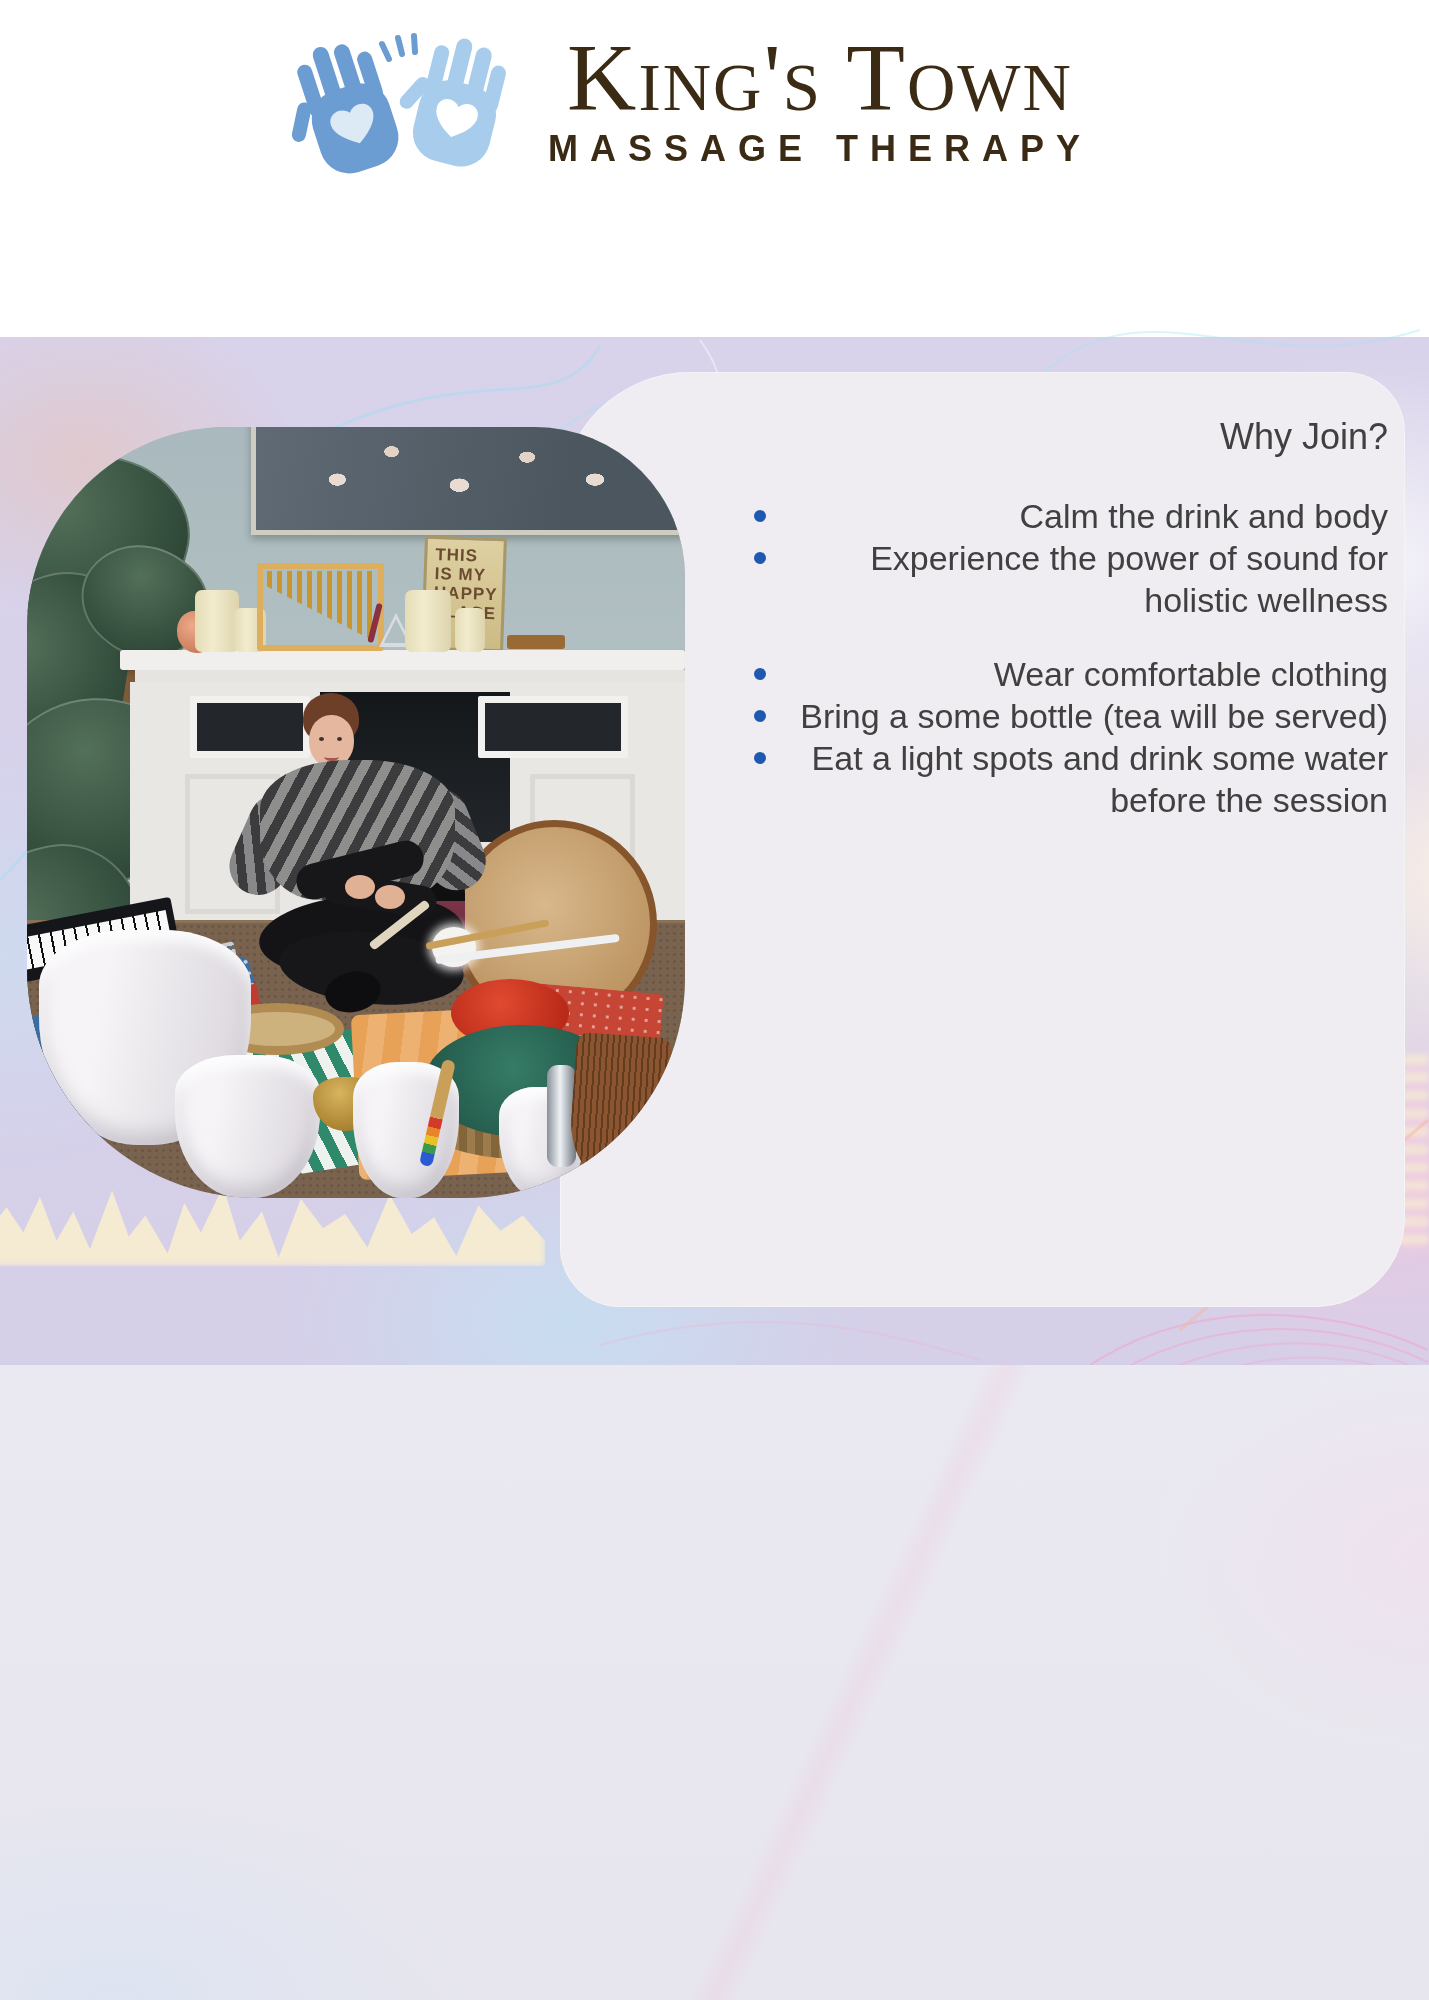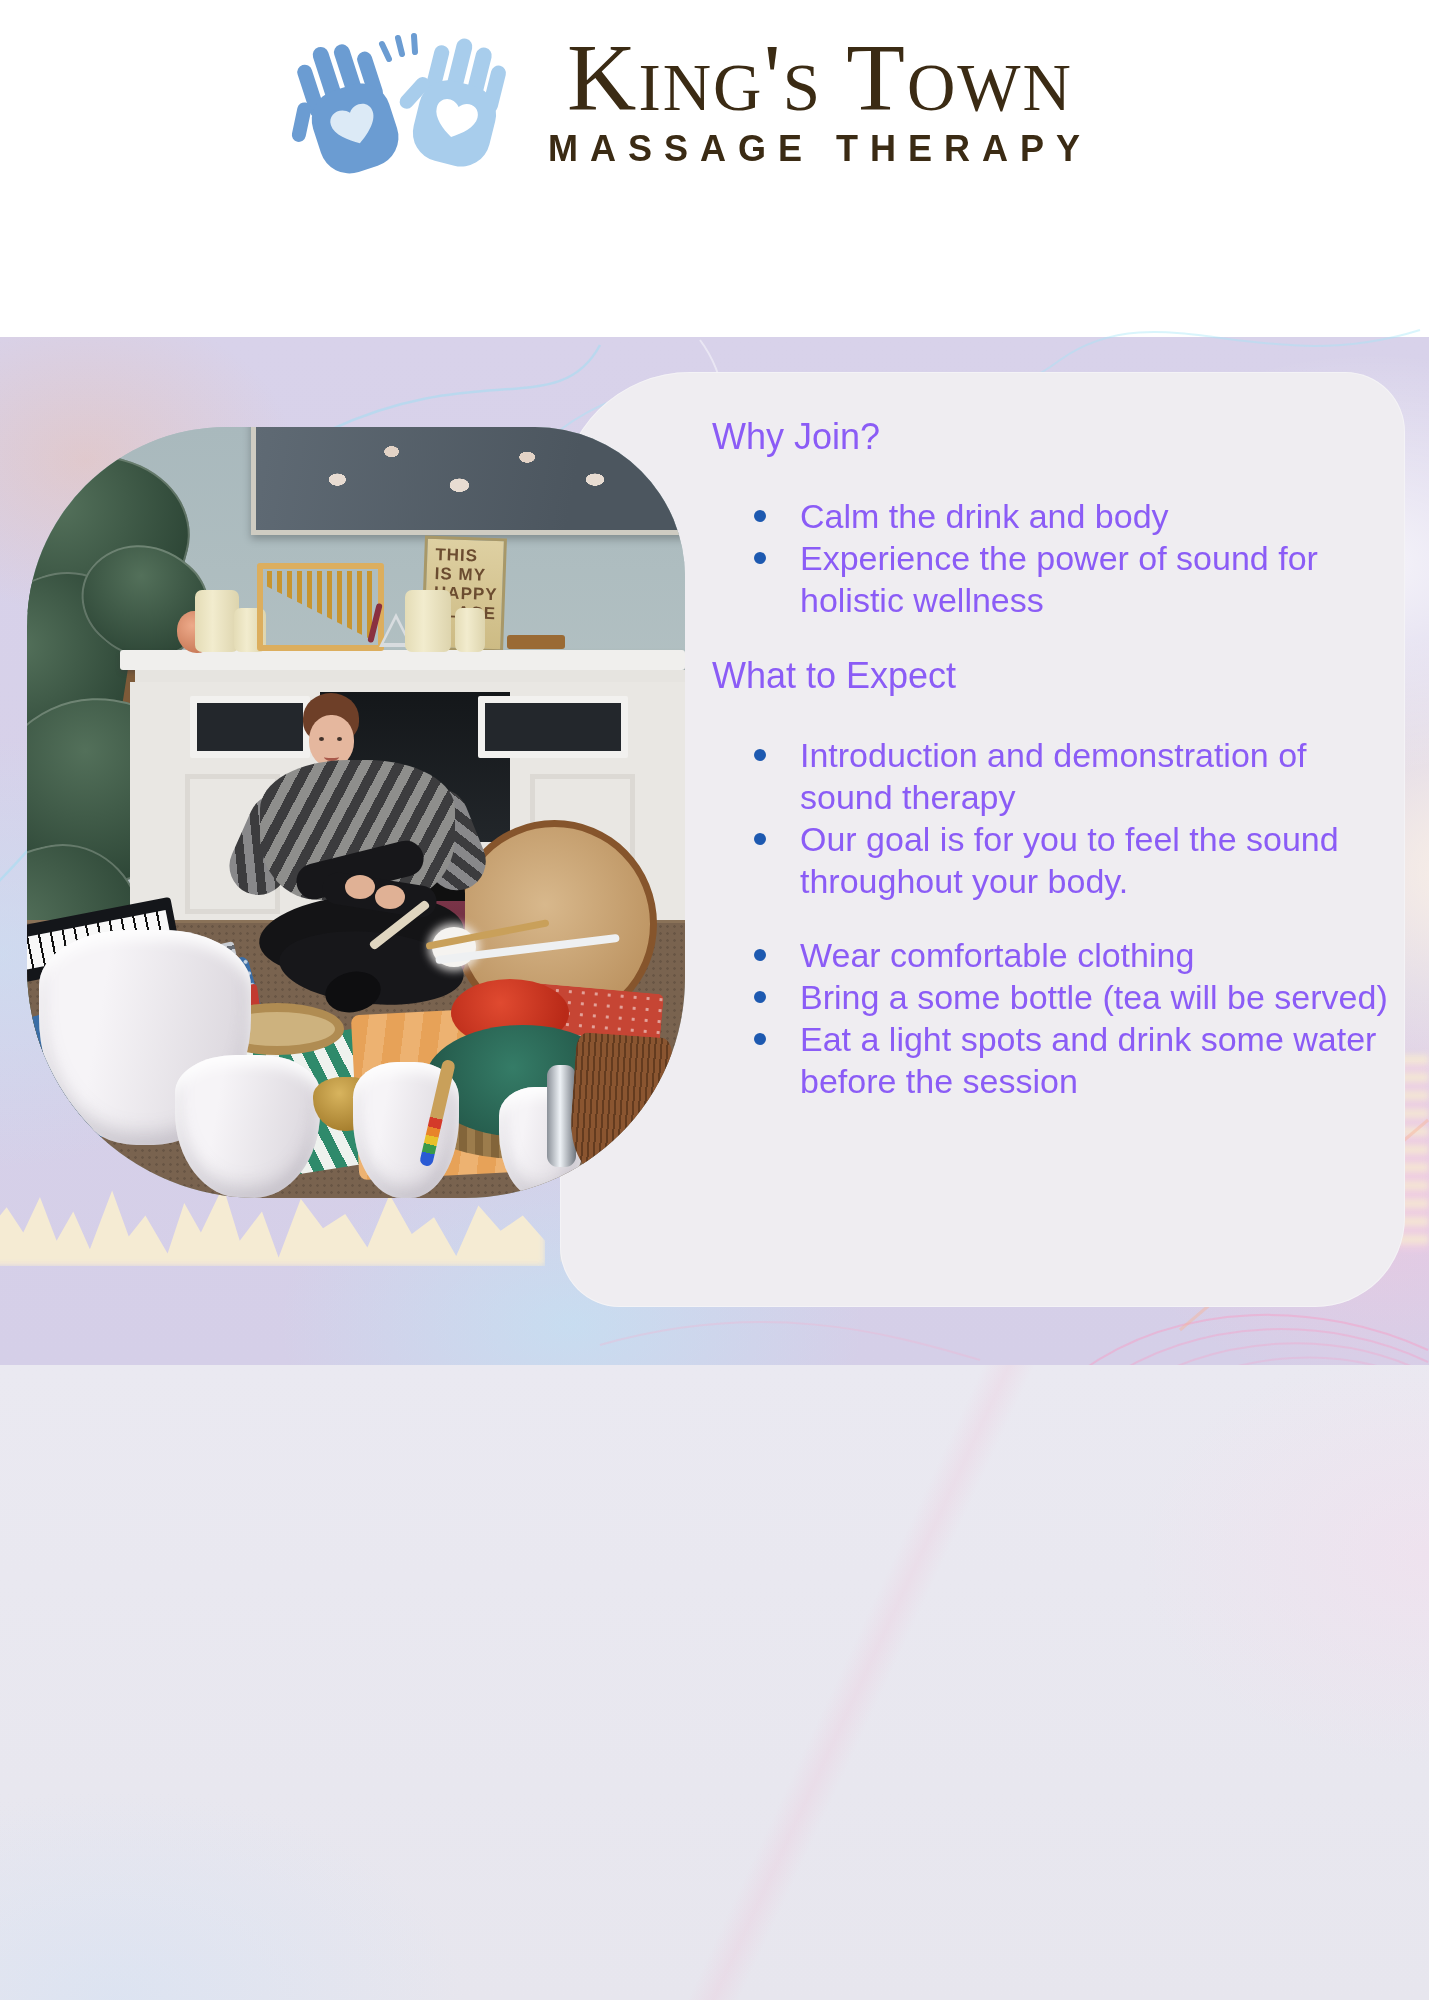--- a/index.html
+++ b/index.html
@@ -37,21 +37,21 @@
   .wave-b{left:560px;top:1198px;width:430px;height:64px;background:#f6e9d0;opacity:.55;
      clip-path:polygon(0 60%,5% 30%,10% 70%,15% 22%,20% 65%,25% 40%,30% 85%,35% 18%,40% 60%,45% 35%,
        50% 80%,55% 25%,60% 65%,65% 45%,70% 90%,75% 20%,80% 60%,85% 38%,90% 75%,95% 30%,100% 65%,100% 100%,0 100%);}
   .wave-c{left:1396px;top:1055px;width:33px;height:195px;opacity:.8;
      background:repeating-linear-gradient(180deg, rgba(250,238,208,.95) 0 9px, rgba(247,206,226,.55) 9px 18px);}
 
   
   .panel{position:absolute;left:560px;top:372px;width:845px;height:935px;background:#efedf1;
          border-radius:130px 60px 90px 60px;z-index:2;
          box-shadow:0 0 0 1px rgba(255,255,255,.35) inset;}
-  .info-col{position:absolute;left:712px;top:414px;width:676px;z-index:3;color:#8b5cf6;}
+  .info-col{position:absolute;left:712px;top:414px;width:676px;z-index:3;color:#404040;text-align:right;}
   .sec-h{font-size:36px;line-height:45px;margin-bottom:36px;}
   .blist{list-style:none;margin:0 0 32px 0;padding:0 0 0 88px;}
   .blist li{position:relative;font-size:34px;line-height:42px;}
   .blist li::before{content:"";position:absolute;left:-46px;top:15px;width:12px;height:12px;
         border-radius:50%;background:#1d59b0;}
 
   
   .photo{position:absolute;left:27px;top:427px;width:658px;height:771px;z-index:3;
          border-radius:200px 150px 220px 230px;overflow:hidden;background:#aebec1;}
   .photo *{position:absolute;}
@@ -276,27 +276,20 @@
   <div class="panel"></div>
   <div class="info-col">
     <div class="sec">
       <div class="sec-h">Why Join?</div>
       <ul class="blist">
         <li>Calm the drink and body</li>
         <li>Experience the power of sound for holistic wellness</li>
       </ul>
     </div>
     <div class="sec">
-      <div class="sec-h">What to Expect</div>
-      <ul class="blist">
-        <li>Introduction and demonstration of sound therapy</li>
-        <li>Our goal is for you to feel the sound throughout your body.</li>
-      </ul>
-    </div>
-    <div class="sec">
       <ul class="blist">
         <li>Wear comfortable clothing</li>
         <li>Bring a some bottle (tea will be served)</li>
         <li>Eat a light spots and drink some water before the session</li>
       </ul>
     </div>
   </div>
 
   <div class="photo">
     <div class="wall"></div>

